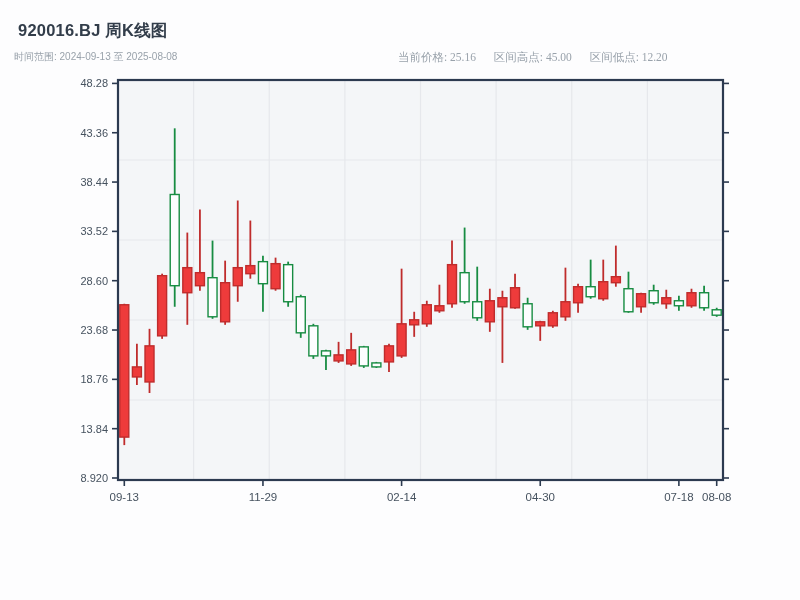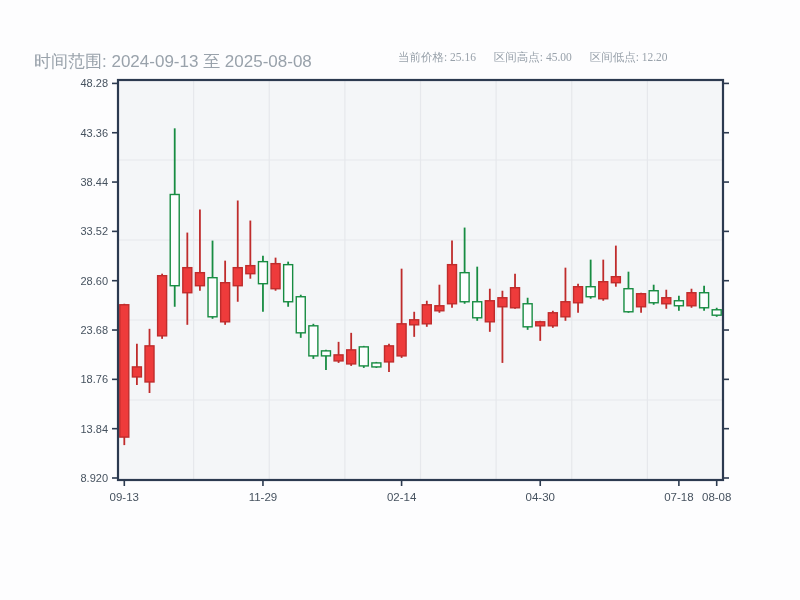--- a/index.html
+++ b/index.html
@@ -1,30 +1,31 @@
 <!DOCTYPE html>
 <html><head>
 <meta charset="utf-8">
 <style>
   html,body{margin:0;padding:0;}
   body{width:800px;height:600px;overflow:hidden;background:#fdfdfe;
        font-family:"Liberation Sans","DejaVu Sans",sans-serif;}
   .page{position:relative;width:800px;height:600px;}
   .title{position:absolute;left:18px;top:20px;font-size:16.5px;font-weight:600;
          color:#323d4a;letter-spacing:.2px;}
-  .subtitle{position:absolute;left:34px;top:50px;font-size:17px;color:#99a2ab;}
+  .subtitle{position:absolute;left:14px;top:50px;font-size:10px;color:#99a2ab;}
   .stats{position:absolute;left:398px;top:50px;font-size:11.5px;color:#99a2ab;font-family:Liberation Serif, serif;}
   .stats span{margin-right:15px;}
   svg{position:absolute;left:0;top:70px;}
   text{font-family:"Liberation Sans","DejaVu Sans",sans-serif;}
 </style>
 </head>
 <body>
 
 <div class="page">
+  <div class="title">920016.BJ 周K线图</div>
   <div class="subtitle">时间范围: 2024-09-13 至 2025-08-08</div>
   <div class="stats">
     <span>当前价格: 25.16</span>
     <span>区间高点: 45.00</span>
     <span>区间低点: 12.20</span>
   </div>
   <svg id="kline-svg" width="800" height="530">
       <rect x="118" y="10" width="605" height="400" fill="#f4f6f8"></rect>
       <g>
         <line x1="193.625" y1="10" x2="193.625" y2="410" stroke="#e6e8ec" stroke-width="1.2"></line>

